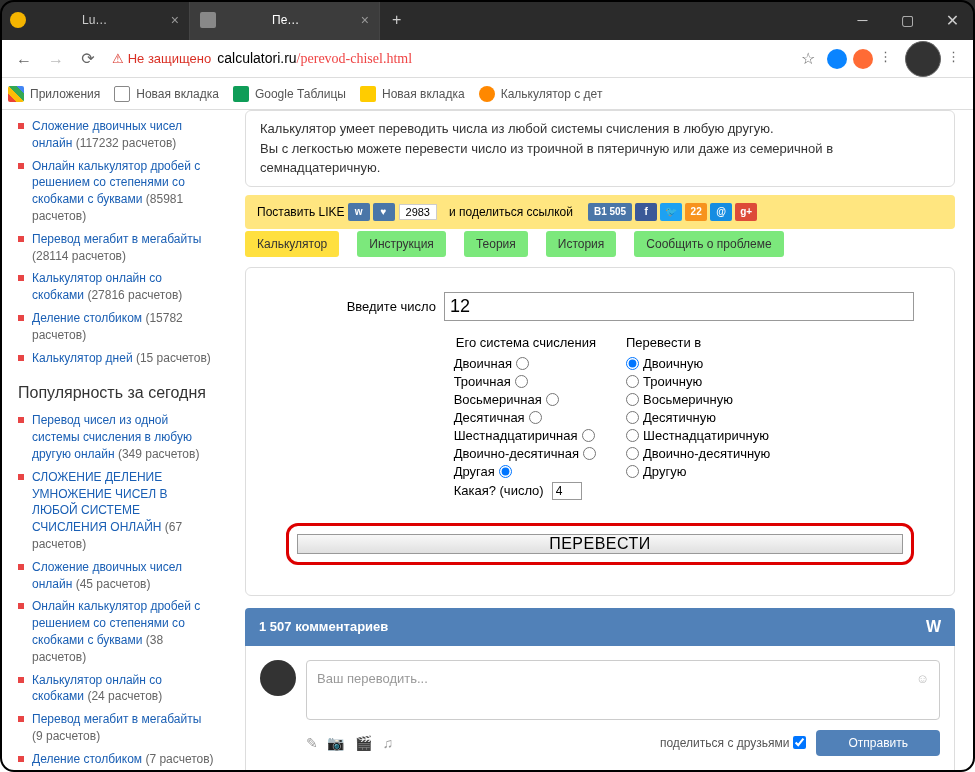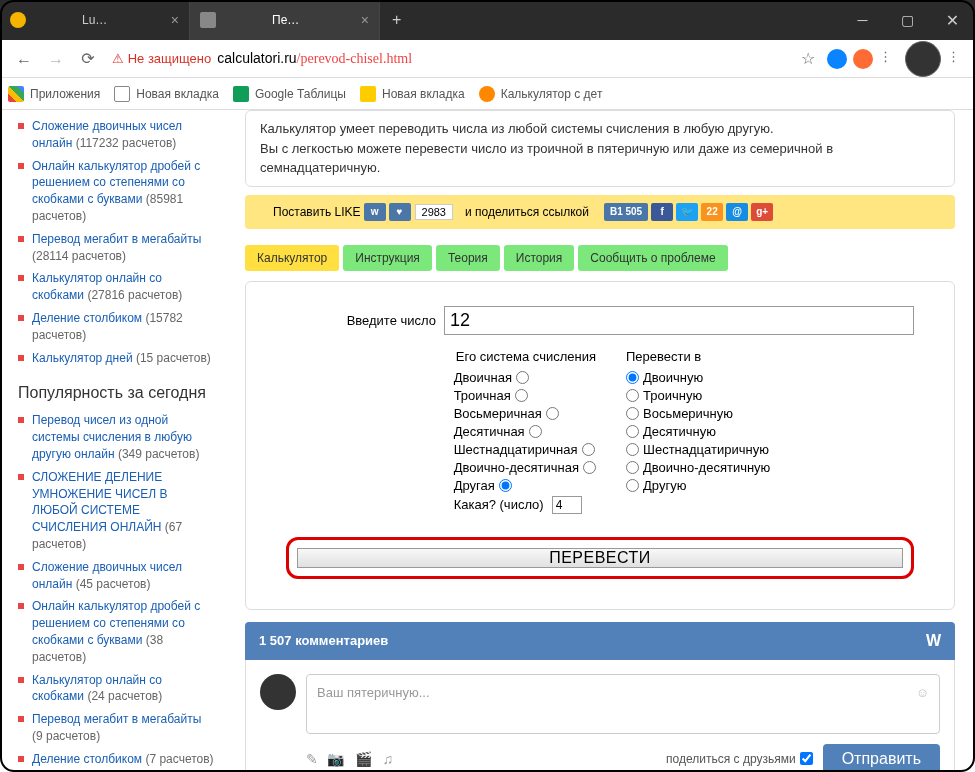--- a/index.html
+++ b/index.html
@@ -45,34 +45,34 @@
 
 .content { display: flex; height: calc(100% - 110px); overflow: hidden; }
 .sidebar { width: 225px; padding: 8px 10px 8px 18px; overflow-y: auto; font-size: 12px; }
 .side-link { color: #1a5fb4; margin-bottom: 6px; line-height: 1.4; position: relative; padding-left: 14px; }
 .side-link::before { content: ""; position: absolute; left: 0; top: 5px; width: 6px; height: 6px; background: #e84545; }
 .side-link .count { color: #666; }
 .side-head { font-size: 16px; color: #333; margin: 18px 0 10px; font-weight: normal; }
 
 .main { flex: 1; padding: 0 20px; overflow-y: auto; }
 .desc-box { background: #fff; border: 1px solid #ddd; border-radius: 6px; padding: 8px 14px; margin-bottom: 8px; font-size: 13px; color: #333; line-height: 1.5; }
-.like-bar { background: #ffe680; border-radius: 4px; padding: 8px 28px; display: flex; align-items: center; font-size: 12px; margin-bottom: 16px; }
+.like-bar { background: #ffe680; border-radius: 4px; padding: 8px 12px; display: flex; align-items: center; font-size: 12px; margin-bottom: 2px; }
 .like-bar .sep { margin: 0 12px; }
 .soc { display: inline-flex; align-items: center; justify-content: center; width: 22px; height: 18px; color: #fff; font-size: 10px; font-weight: bold; border-radius: 2px; margin-left: 3px; }
 .soc.vk { background: #4a76a8; width: auto; padding: 0 6px; }
 .soc.vkh { background: #4a76a8; }
 .soc.heart { background: #4a76a8; }
 .soc.fb { background: #3b5998; }
 .soc.tw { background: #1da1f2; }
 .soc.ok { background: #f7931e; }
 .soc.mail { background: #168de2; }
 .soc.gp { background: #dd4b39; }
 .like-count { background: #fff; border: 1px solid #ccc; padding: 1px 6px; font-size: 11px; margin-left: 4px; }
 
-.tabs-row { display: flex; gap: 4px; margin-bottom: 10px; }
+.tabs-row { display: flex; gap: 18px; margin-bottom: 10px; }
 .tabbtn { background: #7ce87c; border-radius: 3px; padding: 6px 12px; font-size: 12px; color: #333; cursor: pointer; }
 .tabbtn.active { background: #ffe040; }
 
 .calc-panel { background: #fff; border: 1px solid #ddd; border-radius: 6px; padding: 24px 40px 30px; margin-bottom: 12px; }
 .input-row { display: flex; align-items: center; margin-bottom: 14px; }
 .input-row label { margin-right: 8px; font-size: 13px; width: 150px; text-align: right; }
 .input-row input[type="text"] { flex: 1; border: 1px solid #999; padding: 3px 5px; font-size: 18px; }
 .radio-cols { display: flex; gap: 30px; margin-bottom: 20px; justify-content: center; }
 .radio-col { font-size: 13px; }
 .radio-col .hd { margin-bottom: 6px; }
@@ -88,21 +88,21 @@
 .comments-hd { background: #5181b8; color: #fff; padding: 10px 14px; border-radius: 4px 4px 0 0; font-size: 13px; font-weight: bold; display: flex; align-items: center; }
 .comments-hd .vk-logo { margin-left: auto; font-size: 16px; font-weight: bold; }
 .comment-box { background: #fff; border: 1px solid #ddd; border-top: none; padding: 14px; }
 .cmt-input-row { display: flex; align-items: flex-start; gap: 10px; }
 .avatar { width: 36px; height: 36px; border-radius: 50%; background: #333; flex-shrink: 0; }
 .cmt-textarea { flex: 1; border: 1px solid #ccc; border-radius: 4px; padding: 10px; min-height: 60px; font-size: 13px; color: #999; position: relative; }
 .cmt-emoji { position: absolute; right: 10px; top: 10px; color: #bbb; }
 .cmt-tools { display: flex; align-items: center; margin-top: 10px; margin-left: 46px; gap: 10px; color: #999; font-size: 14px; }
 .cmt-tools .spacer { flex: 1; }
 .cmt-share { font-size: 12px; color: #555; display: flex; align-items: center; gap: 4px; }
-.send-btn { background: #5181b8; color: #fff; border: none; padding: 6px 19px; border-radius: 4px; font-size: 16px; cursor: pointer; }
+.send-btn { background: #5181b8; color: #fff; border: none; padding: 6px 32px; border-radius: 4px; font-size: 12px; cursor: pointer; }
 
 .frame-border { position: absolute; inset: 0; border: 2px solid #000; border-radius: 14px; pointer-events: none; }
 </style>
 </head>
 <body>
 
 <div class="titlebar">
   <div class="tab">
     <span class="favicon"></span>
     <span class="tab-title">Lumpics.ru</span>
@@ -297,21 +297,21 @@
     </div>
 
     <div class="comments-hd">
       <span>1 507 комментариев</span>
       <span class="vk-logo">W</span>
     </div>
     <div class="comment-box">
       <div class="cmt-input-row">
         <div class="avatar"></div>
         <div class="cmt-textarea">
-          <span>Ваш пятеричную...</span>
+          <span>Ваш переводить...</span>
           <span class="cmt-emoji">☺</span>
         </div>
       </div>
       <div class="cmt-tools">
         <span>✎</span>
         <span>📷</span>
         <span>🎬</span>
         <span>♫</span>
         <span class="spacer"></span>
         <span class="cmt-share">

